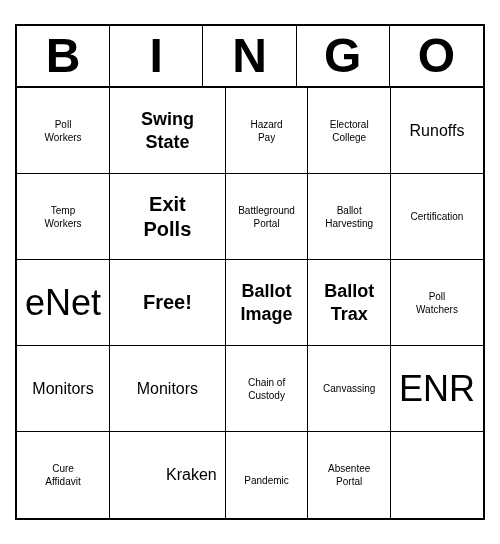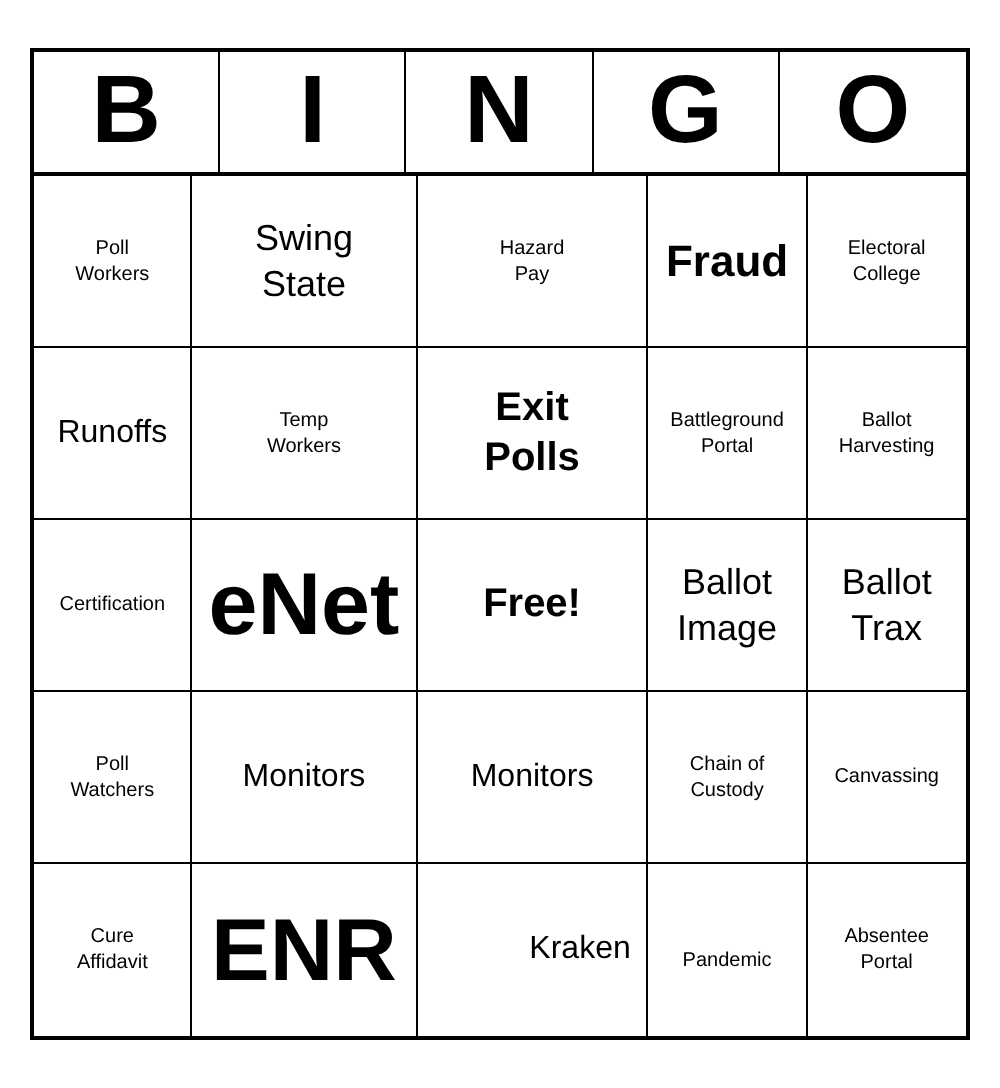--- a/index.html
+++ b/index.html
@@ -72,27 +72,27 @@
       font-size: 13px;
       line-height: 1.25;
     }
 
     .cell-text.large {
       font-size: 20px;
       font-weight: bold;
     }
 
     .cell-text.xlarge {
-      font-size: 44px;
-      font-weight: bold;
+      font-size: 36px;
+      font-weight: normal;
     }
 
     .cell-text.medium {
       font-size: 18px;
-      font-weight: normal;
+      font-weight: bold;
     }
 
     .cell-text.small {
       font-size: 10px;
       line-height: 1.3;
     }
 
     .cell-text.bold-medium {
       font-size: 16px;
       font-weight: normal;
@@ -121,23 +121,20 @@
       </div>
       <div class="bingo-cell">
         <span class="cell-text medium" style="white-space: pre-line;">Swing
 State</span>
       </div>
       <div class="bingo-cell">
         <span class="cell-text small" style="white-space: pre-line;">Hazard
 Pay</span>
       </div>
       <div class="bingo-cell">
-        <span class="cell-text regular-large" style="white-space: pre-line;">Fraud</span>
-      </div>
-      <div class="bingo-cell">
         <span class="cell-text small" style="white-space: pre-line;">Electoral
 College</span>
       </div>
       <div class="bingo-cell">
         <span class="cell-text bold-medium" style="white-space: pre-line;">Runoffs</span>
       </div>
       <div class="bingo-cell">
         <span class="cell-text small" style="white-space: pre-line;">Temp
 Workers</span>
       </div>
@@ -181,27 +178,27 @@
         <span class="cell-text bold-medium" style="white-space: pre-line;">Monitors</span>
       </div>
       <div class="bingo-cell">
         <span class="cell-text small" style="white-space: pre-line;">Chain of
 Custody</span>
       </div>
       <div class="bingo-cell">
         <span class="cell-text small" style="white-space: pre-line;">Canvassing</span>
       </div>
       <div class="bingo-cell">
+        <span class="cell-text xlarge" style="white-space: pre-line;">ENR</span>
+      </div>
+      <div class="bingo-cell">
         <span class="cell-text small" style="white-space: pre-line;">Cure
 Affidavit</span>
       </div>
       <div class="bingo-cell">
-        <span class="cell-text xlarge" style="white-space: pre-line;">ENR</span>
-      </div>
-      <div class="bingo-cell">
         <span class="cell-text bold-medium" style="white-space: pre-line; margin-left: 48px;">Kraken</span>
       </div>
       <div class="bingo-cell">
         <span class="cell-text small" style="white-space: pre-line; margin-top: 11px;">Pandemic</span>
       </div>
       <div class="bingo-cell">
         <span class="cell-text small" style="white-space: pre-line;">Absentee
 Portal</span>
       </div>
     </div>

